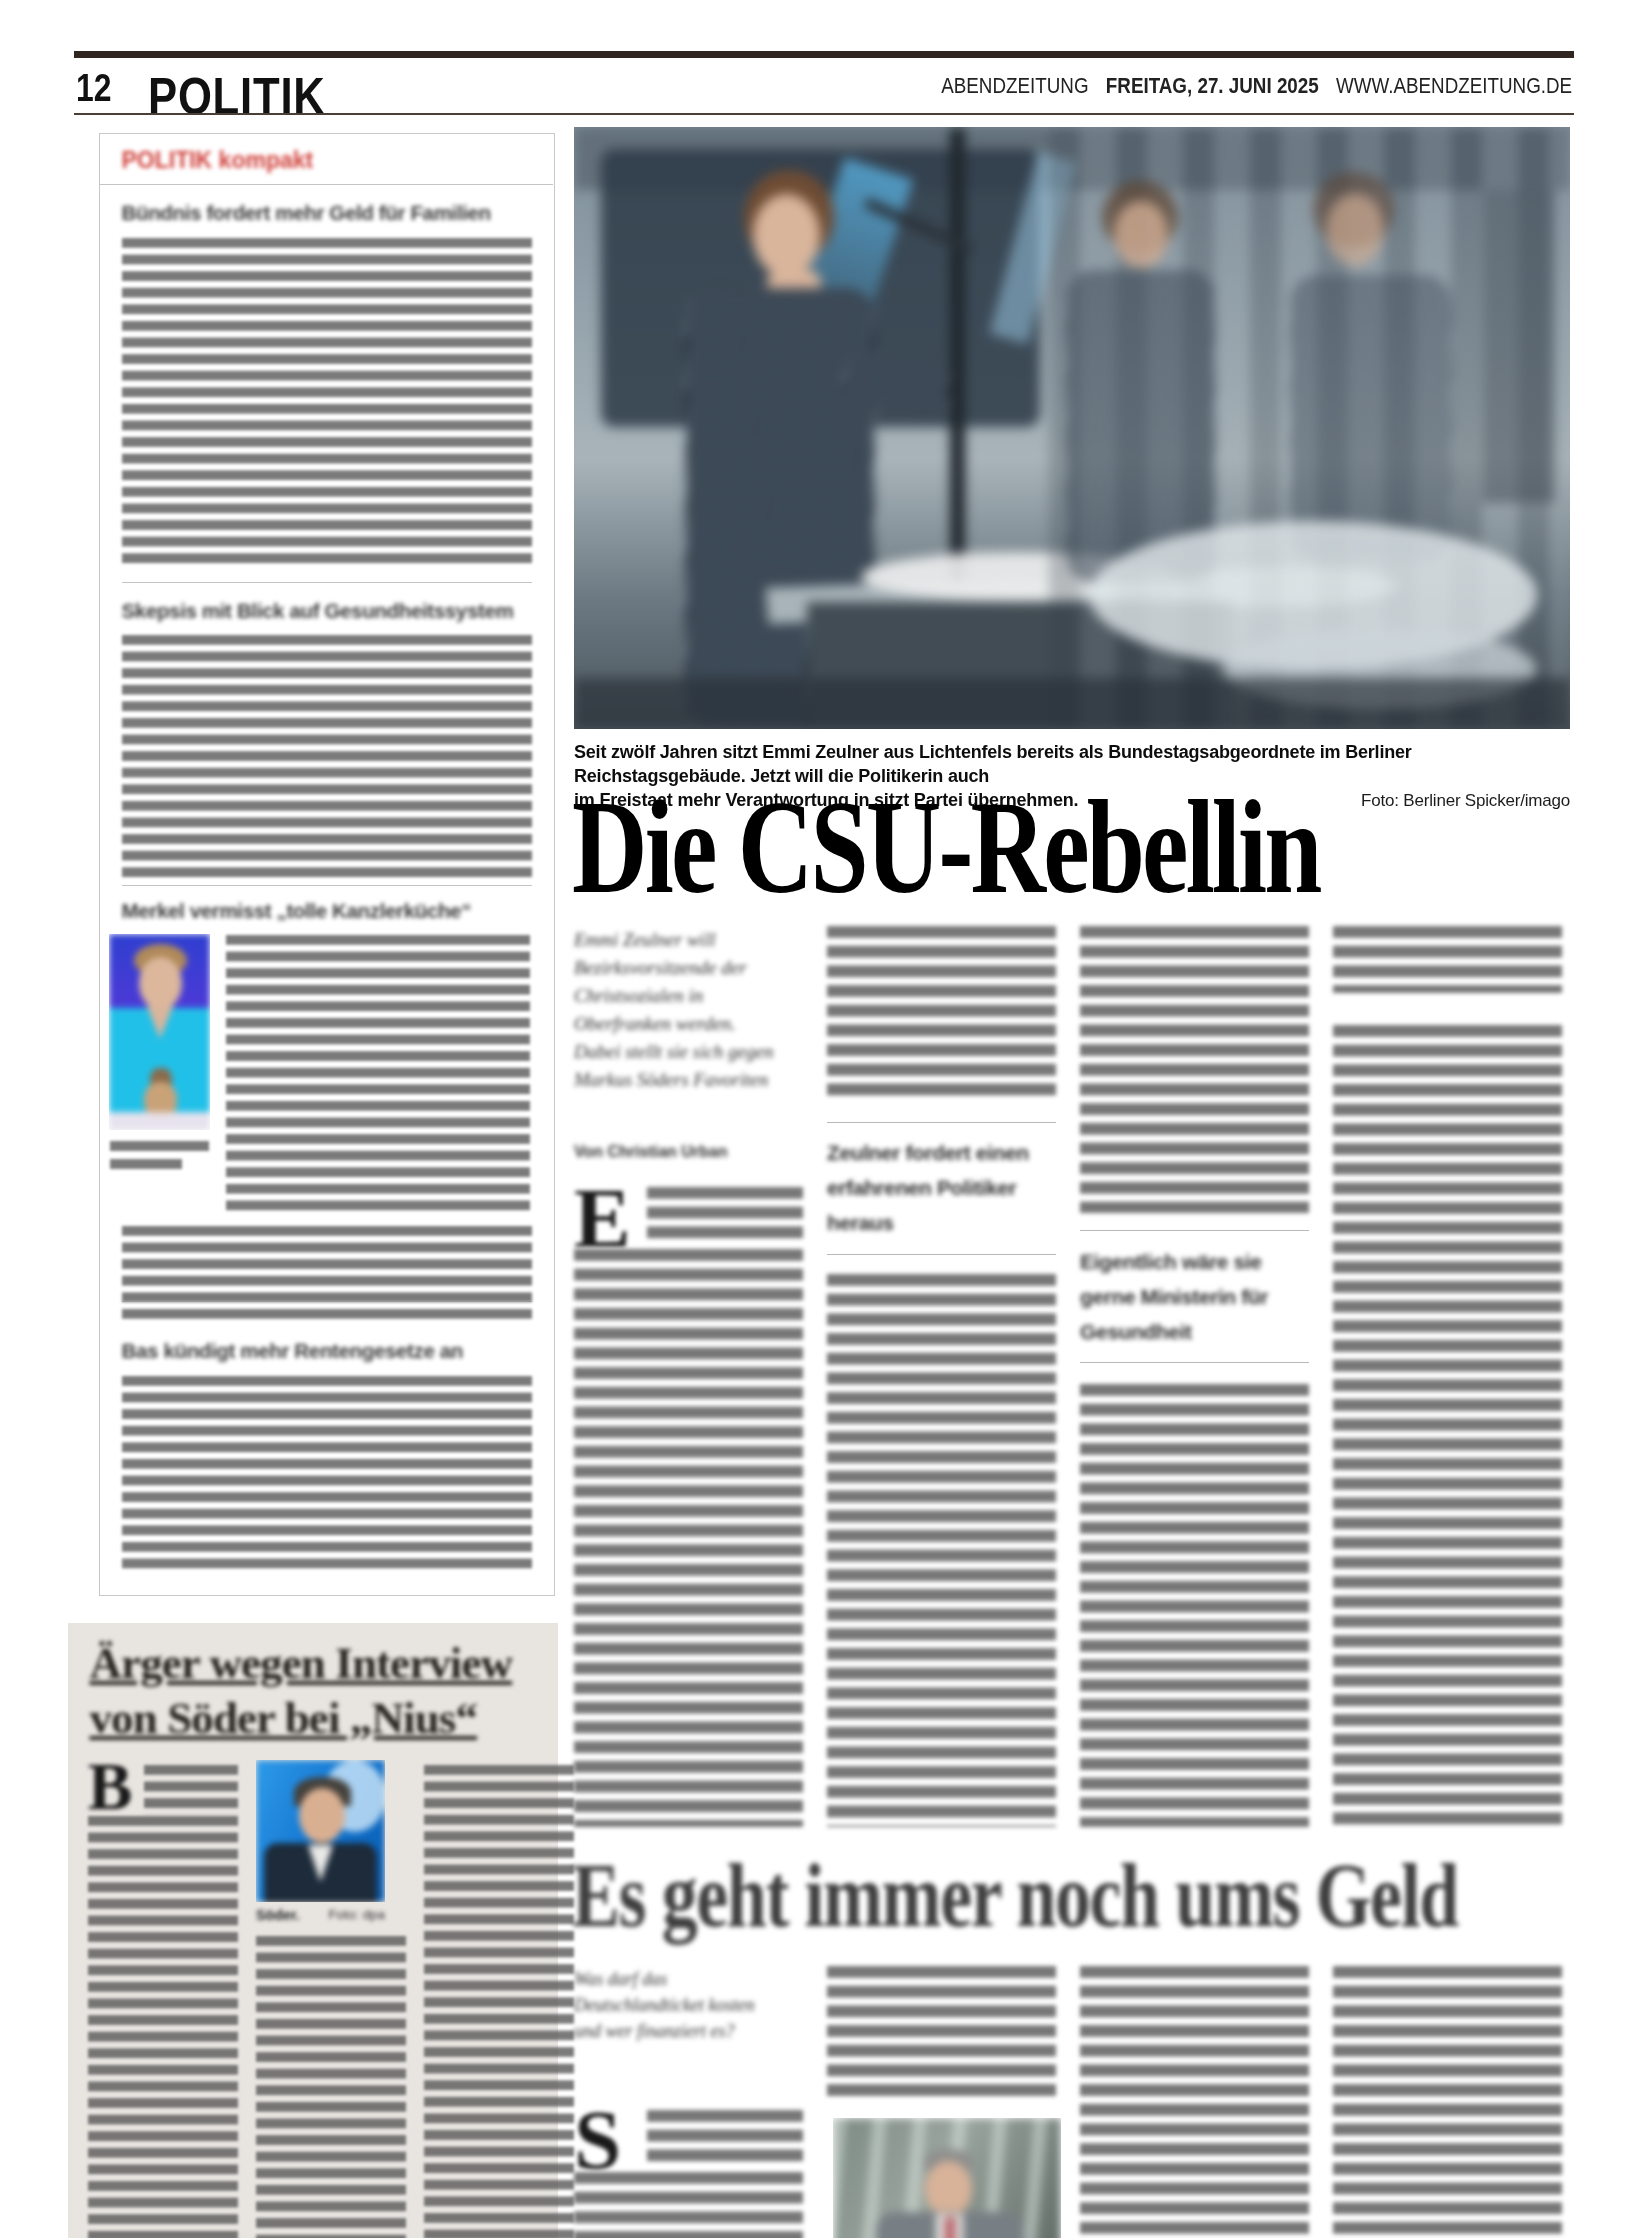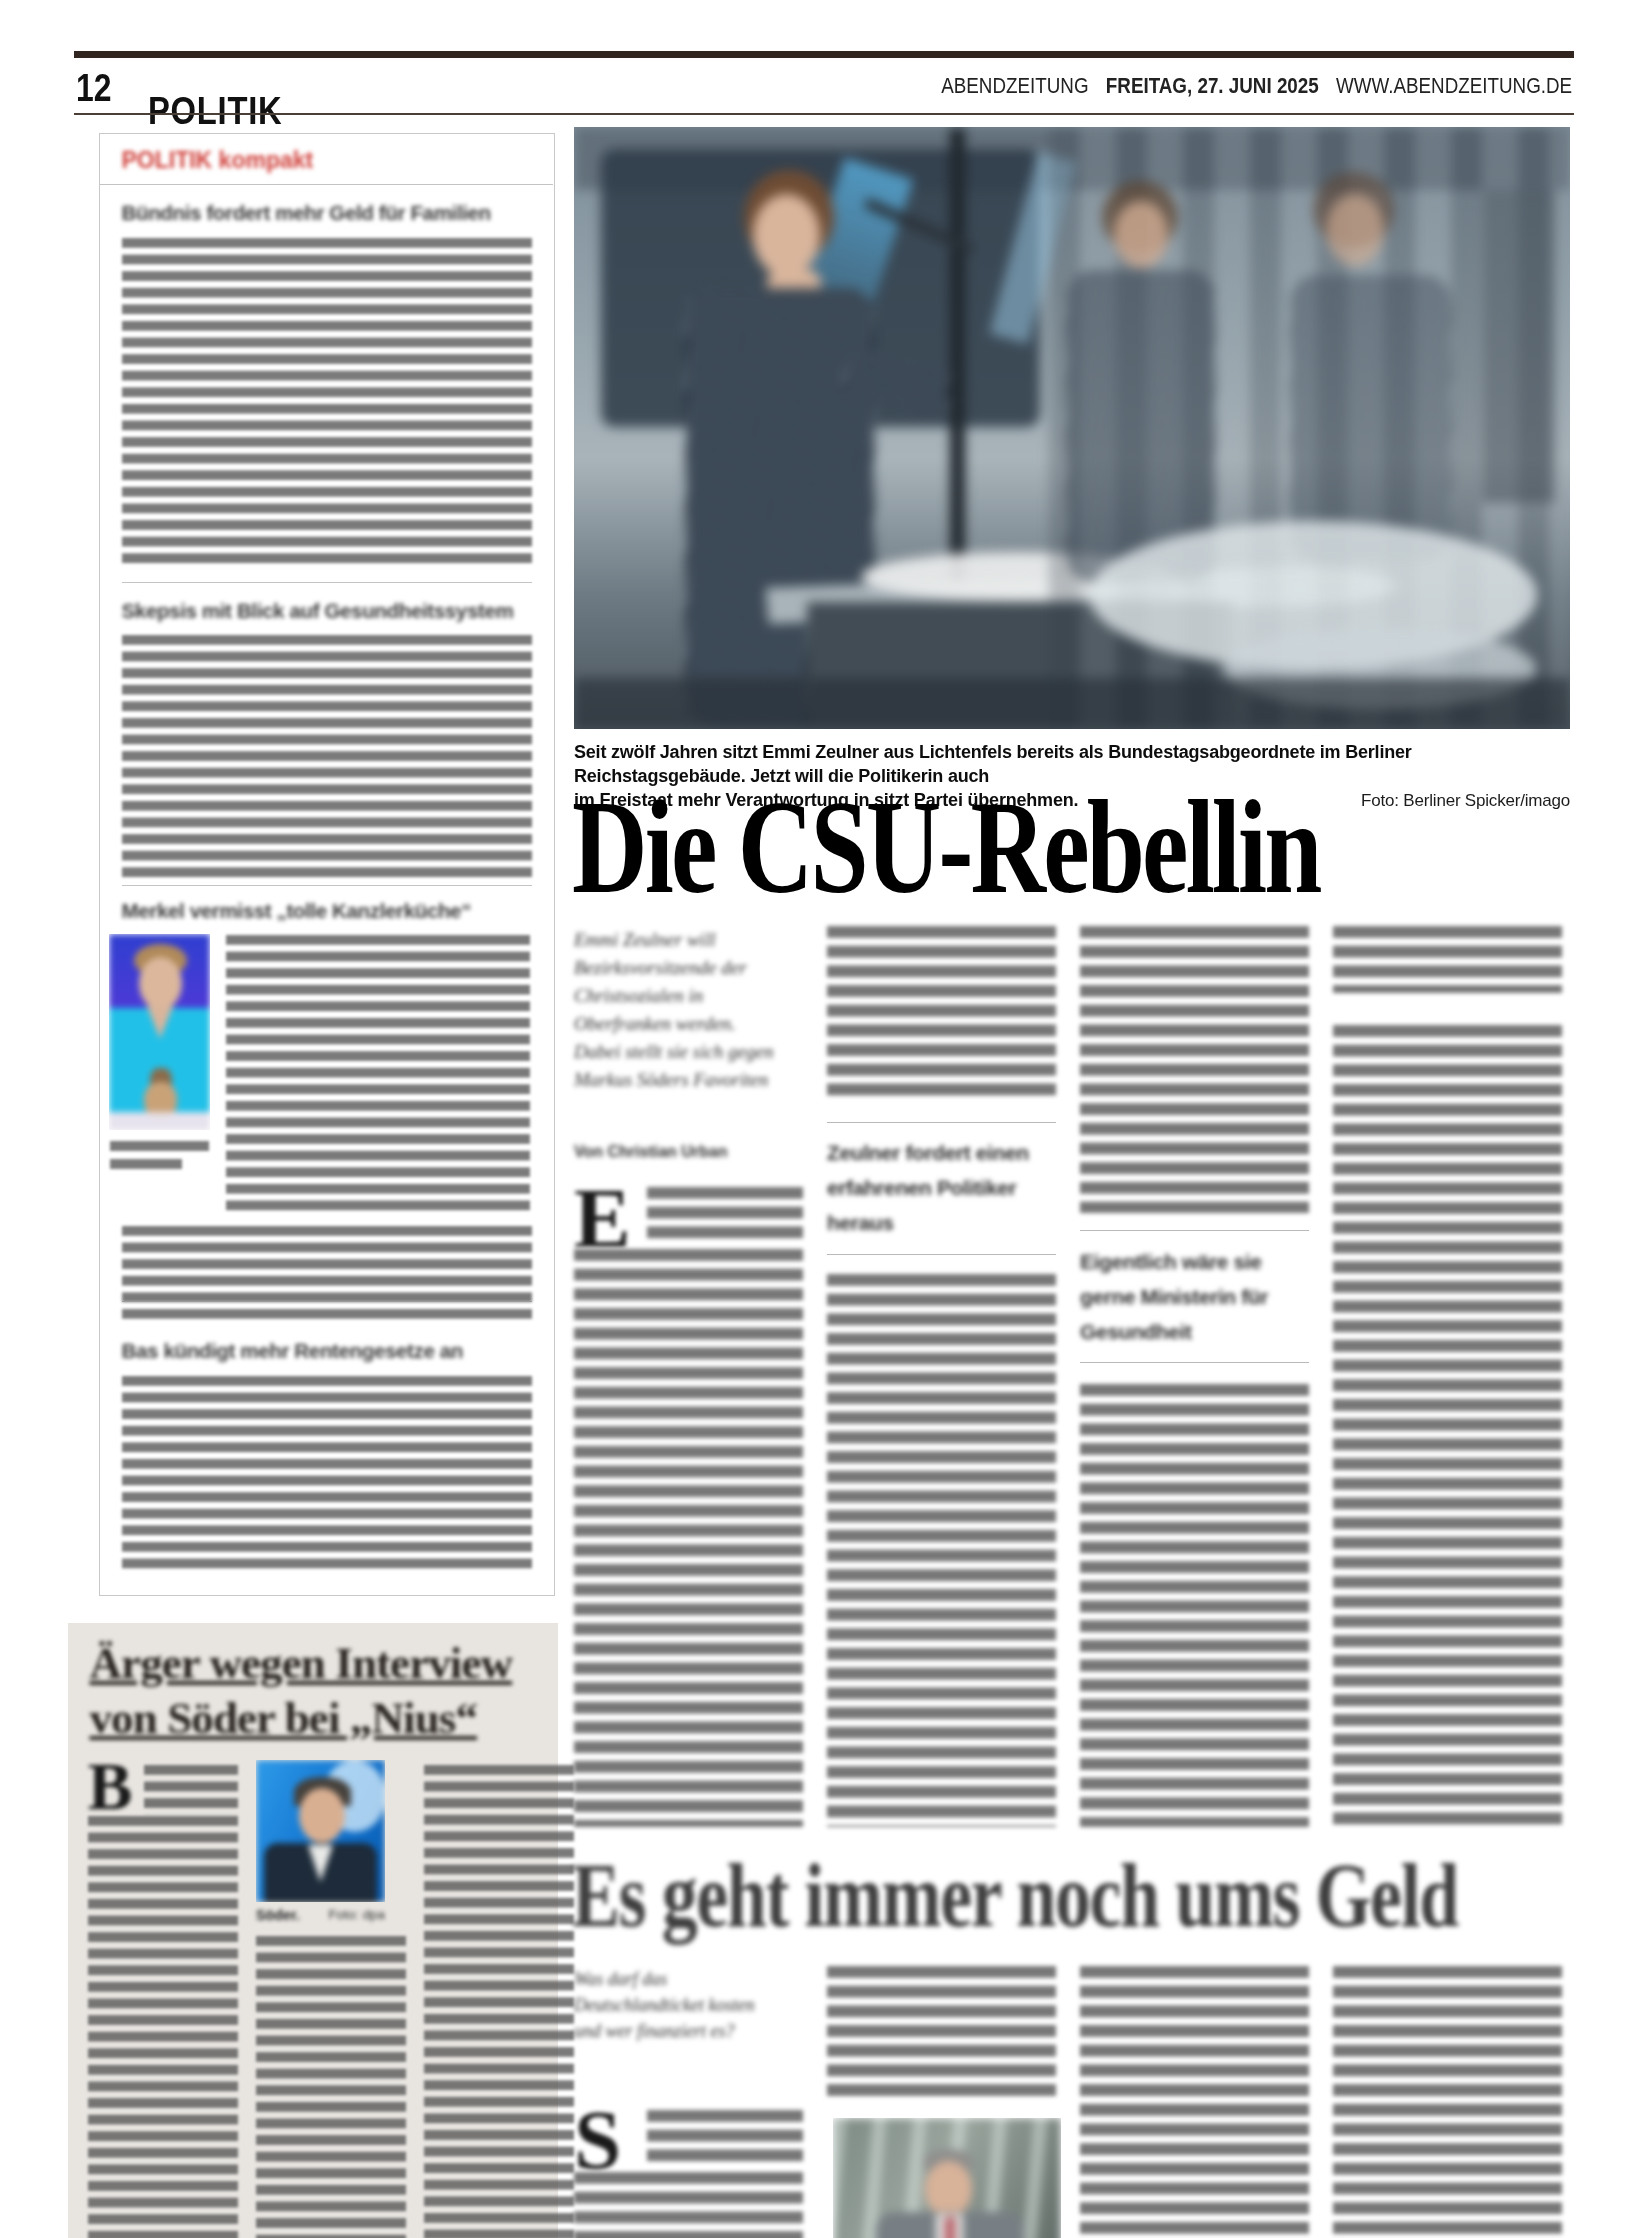--- a/index.html
+++ b/index.html
@@ -6,21 +6,21 @@
   body{width:1647px;height:2379px;position:relative;background:#ffffff;
        font-family:"Liberation Sans", sans-serif;color:#222;}
   .abs{position:absolute;}
   .cond{display:inline-block;transform:scaleX(.84);transform-origin:left center;white-space:nowrap;}
   .cond-r{display:inline-block;transform:scaleX(.84);transform-origin:right center;white-space:nowrap;}
 
   
   .rule-thick{background:#30261f;height:7.2px;}
   .rule-thin{background:#4a3f36;height:2.2px;}
   .pagenum{font-size:38px;font-weight:bold;color:#111;}
-  .section{font-size:39px;font-weight:bold;letter-spacing:0.9px;color:#111;margin-top:23px;}
+  .section{font-size:52px;font-weight:bold;letter-spacing:0.9px;color:#111;}
   .hdr-right{font-size:22.4px;color:#222;display:flex;gap:20.6px;align-items:baseline;}
 
   
   .bl-s{background-image:linear-gradient(to bottom,#5a5a5a 0,#5a5a5a 9.9px,rgba(0,0,0,0) 9.9px);
         background-size:100% 16.6px;filter:blur(1.8px);opacity:.8;}
   .bl-m{background-image:linear-gradient(to bottom,#565656 0,#565656 11.6px,rgba(0,0,0,0) 11.6px);
         background-size:100% 19.7px;filter:blur(2.2px);opacity:.8;}
 
   
   .kbox{border:0.9px solid #c8c8c8;background:#fff;}

